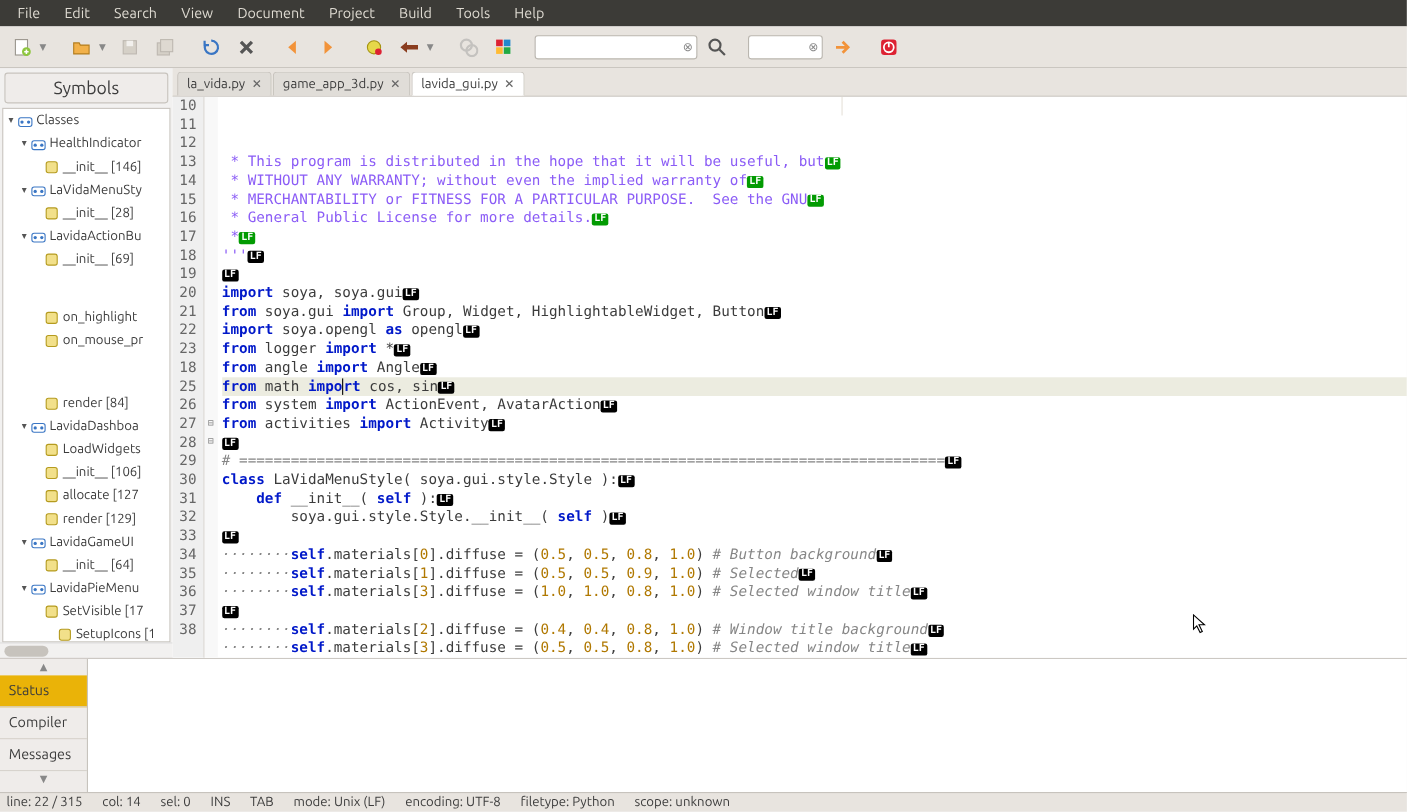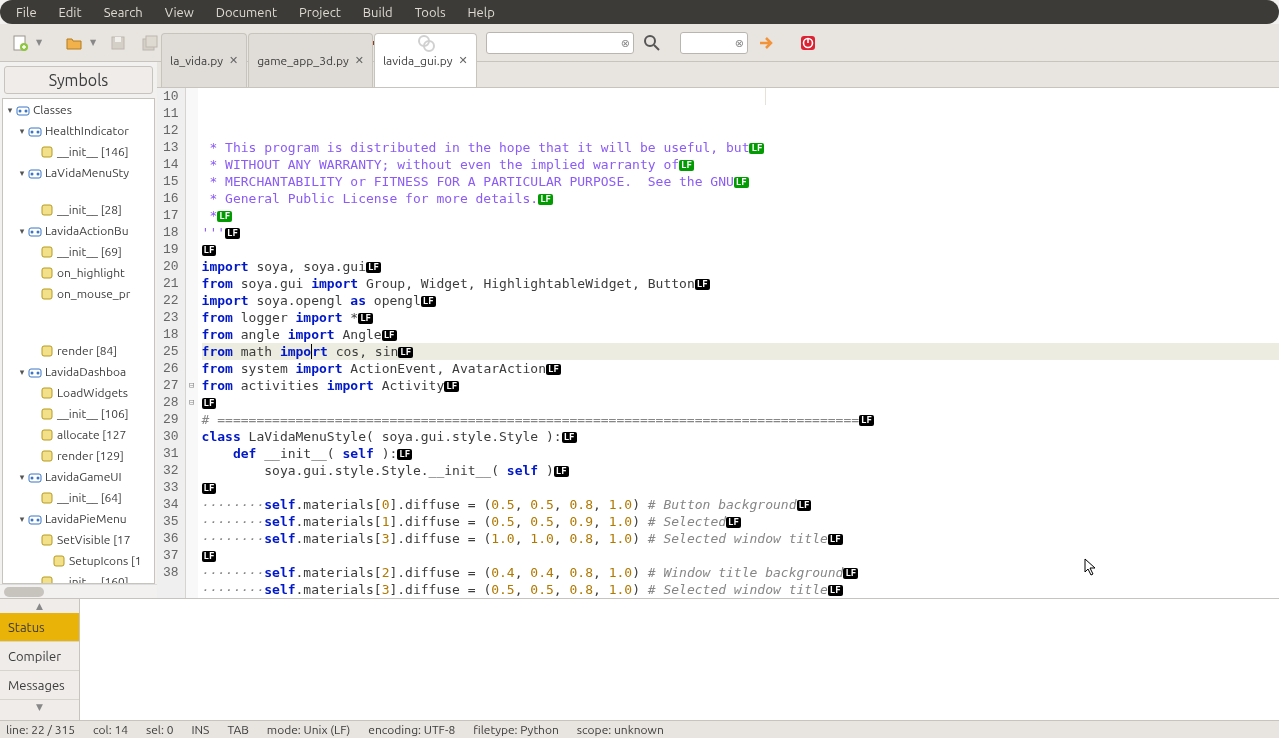--- a/index.html
+++ b/index.html
@@ -15,21 +15,20 @@
   flex-direction: column;
 }
 .menubar {
   background: #3c3b37;
   color: #dfdbd2;
   height: 24px;
   display: flex;
   align-items: center;
   padding: 0 6px;
   gap: 2px;
-  border-radius: 12px;
 }
 .menubar span {
   padding: 3px 10px;
   cursor: default;
 }
 .toolbar {
   background: #e8e4df;
   height: 38px;
   display: flex;
   align-items: center;
@@ -106,21 +105,21 @@
 .file-tabs {
   height: 26px;
   display:flex;
   align-items:flex-end;
   background: #e8e4df;
   padding-left:4px;
   border-bottom:1px solid #c7c3bd;
 }
 .file-tab {
   display:flex; align-items:center;
-  padding: 20px 8px;
+  padding: 4px 8px;
   border:1px solid #c7c3bd;
   border-bottom:none;
   background:#e0ddd8;
   margin-right:1px;
   border-radius:4px 4px 0 0;
   font-size:12px;
   gap:6px;
 }
 .file-tab.active { background:#fff;margin-top:39px; }
 .file-tab .close { color:#666; font-size:11px; }
@@ -135,21 +134,21 @@
 }
 .gutter {
   background:#efefef;
   color:#666;
   text-align:right;
   padding: 0 6px;
   border-right:1px solid #d7d3cd;
   user-select:none;
   line-height:17px;
 }
-.gutter div { height:17px;font-family:Liberation Mono, monospace; }
+.gutter div { height:17px; }
 .fold-col {
   width:12px;
   background:#f8f8f8;
   line-height:17px;
   color:#888;
   font-size:9px;
   text-align:center;
 }
 .fold-col div { height:17px; }
 .code {
@@ -395,21 +394,21 @@
           <span class="tw">▾</span>
           <span class="ic">
             <svg width="14" height="14">
               <rect x="1" y="4" width="12" height="8" rx="2" fill="#fff" stroke="#3a76c4"></rect>
               <circle cx="4" cy="8" r="1.5" fill="#3a76c4"></circle>
               <circle cx="10" cy="8" r="1.5" fill="#3a76c4"></circle>
             </svg>
           </span>
           <span>LaVidaMenuSty</span>
         </div>
-        <div class="tree-row" style="padding-left: 26px; margin-top: 16px;">
+        <div class="tree-row" style="padding-left: 26px;">
           <span class="tw"></span>
           <span class="ic">
             <svg width="14" height="14">
               <rect x="2" y="2" width="10" height="10" rx="2" fill="#f2e08a" stroke="#b59b1f"></rect>
             </svg>
           </span>
           <span>__init__  [28]</span>
         </div>
         <div class="tree-row" style="padding-left: 14px;">
           <span class="tw">▾</span>
@@ -424,21 +423,21 @@
         </div>
         <div class="tree-row" style="padding-left: 26px;">
           <span class="tw"></span>
           <span class="ic">
             <svg width="14" height="14">
               <rect x="2" y="2" width="10" height="10" rx="2" fill="#f2e08a" stroke="#b59b1f"></rect>
             </svg>
           </span>
           <span>__init__  [69]</span>
         </div>
-        <div class="tree-row" style="padding-left: 26px;">
+        <div class="tree-row" style="padding-left: 26px; margin-top: 32px;">
           <span class="tw"></span>
           <span class="ic">
             <svg width="14" height="14">
               <rect x="2" y="2" width="10" height="10" rx="2" fill="#f2e08a" stroke="#b59b1f"></rect>
             </svg>
           </span>
           <span>on_highlight</span>
         </div>
         <div class="tree-row" style="padding-left: 26px;">
           <span class="tw"></span>

